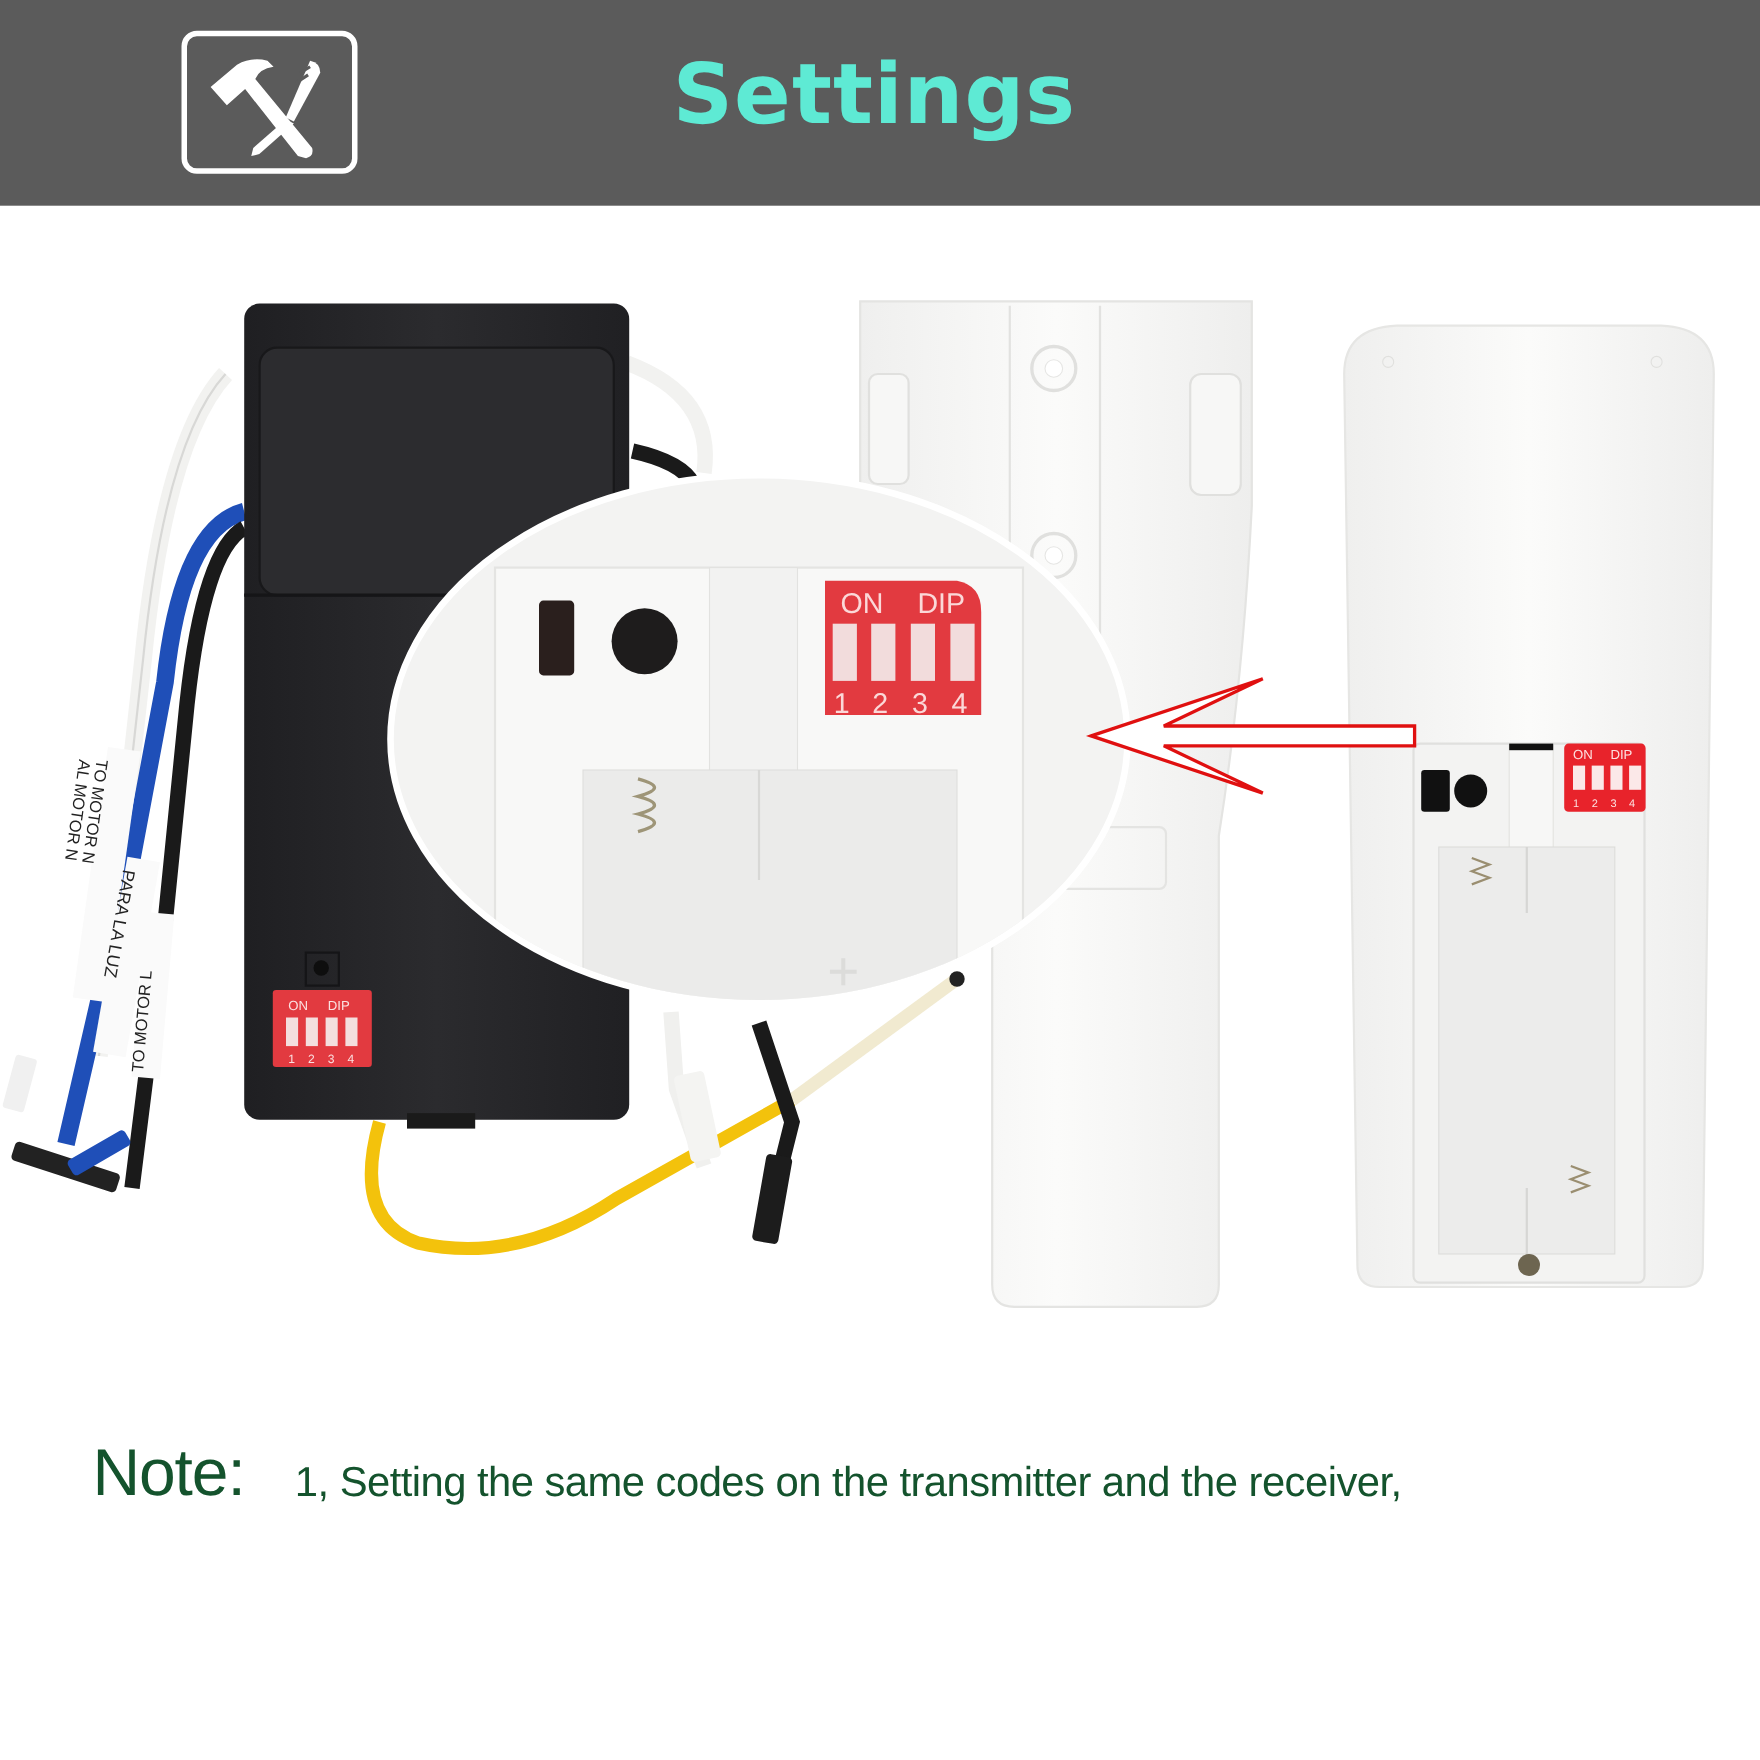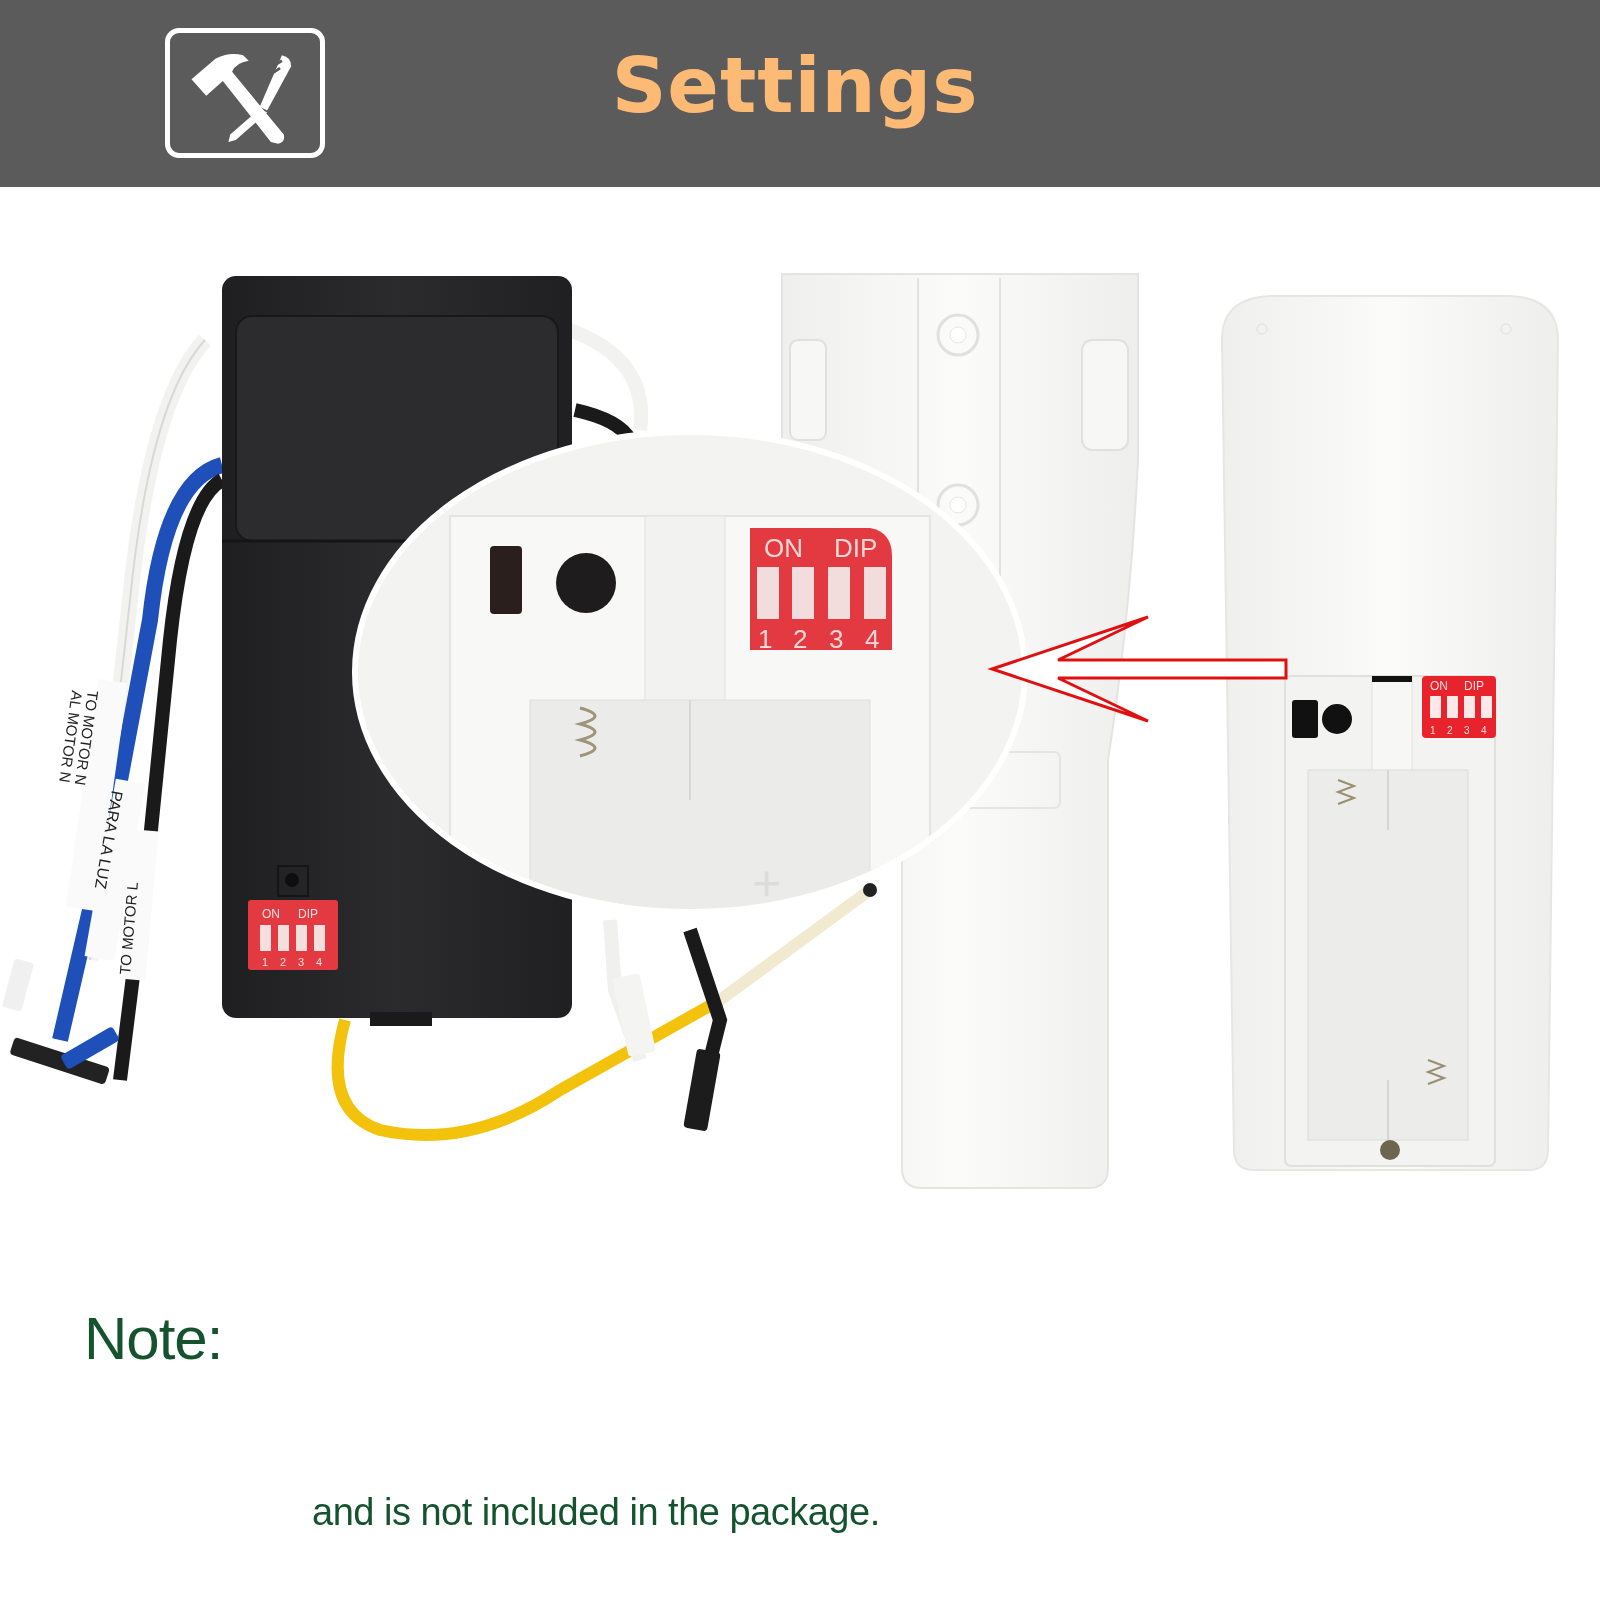--- a/index.html
+++ b/index.html
@@ -11,21 +11,21 @@
     background: #5b5b5b;
   }
   .header-icon {
     position: absolute; left: 165px; top: 28px; width: 160px; height: 130px;
     border: 5px solid #ffffff; border-radius: 14px;
   }
   .header-icon svg { position: absolute; left: 0; top: 0; width: 100%; height: 100%; }
   .header-title {
     position: absolute; left: 560px; top: 36px; width: 470px; text-align: center;
     font-family: "DejaVu Sans", sans-serif; font-weight: bold; font-size: 76px;
-    color: #fdba74; letter-spacing: 1px; line-height: 100px;
+    color: #5eead4; letter-spacing: 1px; line-height: 100px;
   }
 
   .stage { position: absolute; left: 0; top: 187px; width: 1600px; height: 1050px; }
   .stage > svg { position: absolute; left: 0; top: 0; }
 
   .label-text { font-family: "Liberation Sans", sans-serif; }
 
   .note {
     position: absolute; left: 0; top: 1270px; width: 1600px; height: 300px;
     color: #14532d;
@@ -205,14 +205,17 @@
     </g>
 
     <g>
       <path d="M992 669 L1148 617 L1058 660 L1286 660 L1286 678 L1058 678 L1148 721 Z" fill="#ffffff" stroke="#e01010" stroke-width="3" stroke-linejoin="miter"></path>
     </g>
   </svg>
 </div>
 
 <div class="note">
   <div class="note-label">Note:</div>
-  <div class="note-item note-2-cont">and is not included in the package.</div>
+  <div class="note-item note-1">
+    <span class="num">1,</span>
+    <span>Setting the same codes on the transmitter and the receiver,</span>
+  </div>
 </div>
 
 </body></html>

